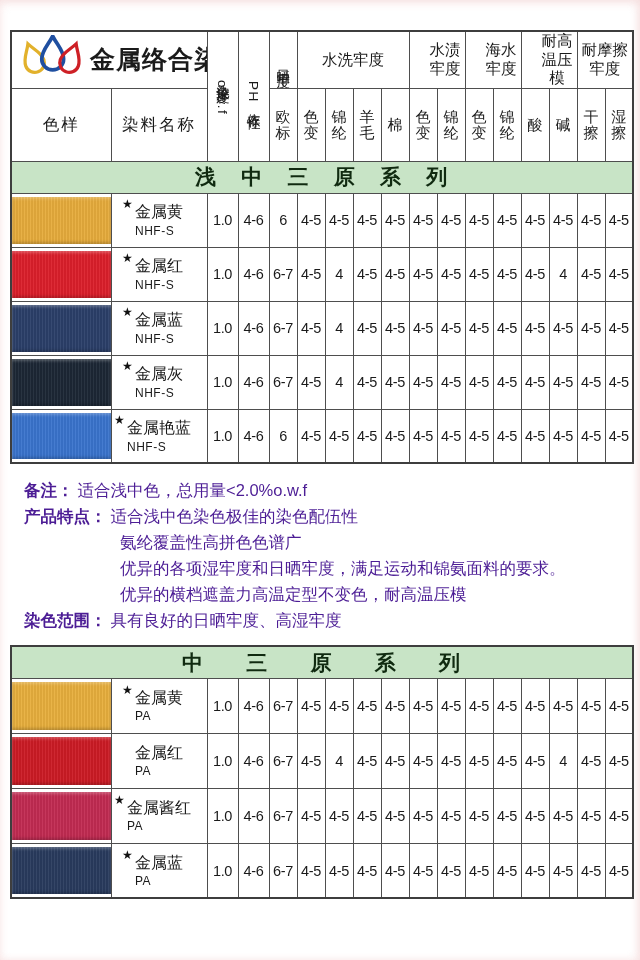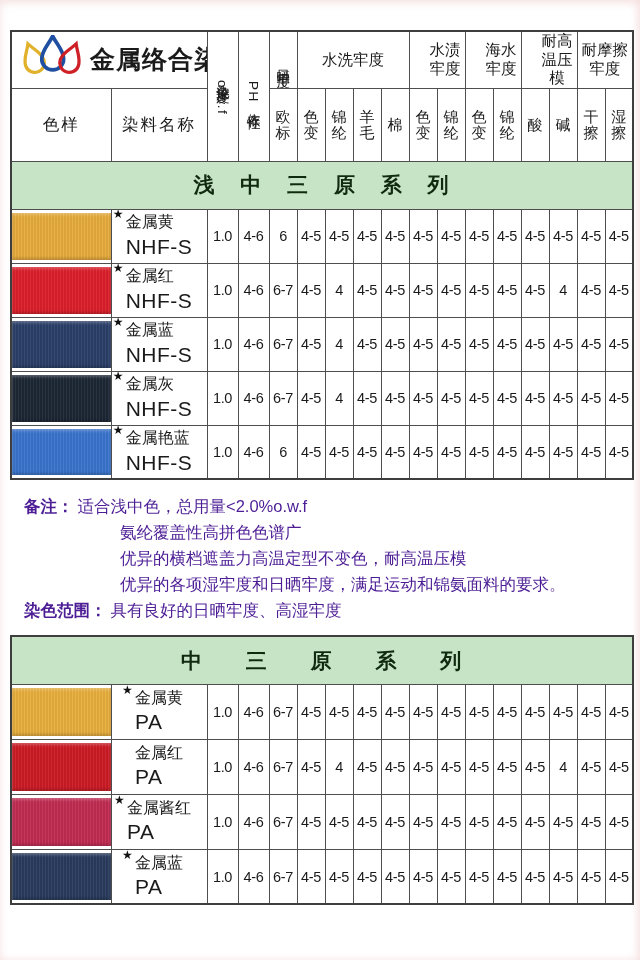--- a/index.html
+++ b/index.html
@@ -10,21 +10,21 @@
     box-shadow: inset 0 3px 10px rgba(228,160,160,.22), inset -3px 0 8px rgba(228,160,160,.18);
   }
   .inner { padding:30px 8px 0 10px; }
 
   table.dyes { border-collapse:collapse; table-layout:fixed; width:622px; }
   table.dyes td { border:1px solid #4e4e4e; text-align:center; vertical-align:middle; padding:0; overflow:hidden; }
   table.dyes { border:2px solid #3e3e3e; }
   table.t2 { margin-top:4px; }
 
   .hr1 { height:57px; } .hr2 { height:73px; }
-  .br  { height:48px; } .dr { height:54px; } .dr2 { height:55px; }
+  .br  { height:32px;font-family:Liberation Serif, serif; } .dr { height:54px; } .dr2 { height:55px; }
 
   
   .logocell { }
   .logowrap { display:flex; align-items:center; justify-content:flex-start; gap:6px; padding-left:10px; }
   .brand { font-size:25px; font-weight:bold; letter-spacing:1px; white-space:nowrap; }
   .vtext { writing-mode:vertical-rl; text-orientation:mixed; display:inline-block;
            font-size:13.5px; line-height:1; letter-spacing:1.5px; }
   .gh { font-size:15.5px; line-height:1.2; }
   .gh span { display:inline-block; word-break:break-all; }
   .gw1 span { width:4.4em; }   
@@ -37,21 +37,21 @@
   .banner { background:#C8E4C6; font-size:21px; font-weight:bold; letter-spacing:2px; color:#102a10; }
   .b1 { word-spacing:16px; } .b2 { word-spacing:34px; }
 
   
   .swcell { position:relative; }
   .swatch { position:absolute; left:0; right:0; top:3px; bottom:3px;
             background-image:repeating-linear-gradient(90deg, rgba(255,255,255,.06) 0 1px, rgba(0,0,0,.05) 1px 3px);
             box-shadow: inset 0 2px 3px rgba(255,255,255,.25), inset 0 -2px 3px rgba(0,0,0,.18); }
   .dn { position:relative; display:inline-block; text-align:left; line-height:1.35; }
   .n1 { font-size:16px; display:block; }
-  .n2 { font-size:21px; display:block; letter-spacing:.5px; }
+  .n2 { font-size:12px; display:block; letter-spacing:.5px; }
   .star { position:absolute; left:-13px; top:-5px; font-size:12px; color:#111; }
   .v { font-size:14.5px; letter-spacing:-.4px; }
 
   
   .notes { margin:13px 0 12px 14px; font-size:16.5px; line-height:26px; color:#4c1d95; }
   .nrow b { font-weight:bold; margin-right:4px; }
   .cont { padding-left:96px; }
 </style>
 </head>
 <body>
@@ -226,23 +226,24 @@
             <td class="v">4-5</td>
             <td class="v">4-5</td>
             <td class="v">4-5</td>
             <td class="v">4-5</td>
   </tr>
 </tbody>
       </table>
 
 <div class="notes">
   <div class="nrow"><b>备注：</b><span>适合浅中色，总用量&lt;2.0%o.w.f</span></div>
+  <div class="nrow"><b>产品特点：</b><span>适合浅中色染色极佳的染色配伍性</span></div>
   <div class="nrow cont">氨纶覆盖性高拼色色谱广</div>
+  <div class="nrow cont">优异的各项湿牢度和日晒牢度，满足运动和锦氨面料的要求。</div>
   <div class="nrow cont">优异的横档遮盖力高温定型不变色，耐高温压模</div>
-  <div class="nrow cont">优异的各项湿牢度和日晒牢度，满足运动和锦氨面料的要求。</div>
   <div class="nrow"><b>染色范围：</b><span>具有良好的日晒牢度、高湿牢度</span></div>
 </div>
 
 <table class="dyes t2">
   <colgroup>
     <col style="width:100px">
           <col style="width:96px">
           <col style="width:31px">
           <col style="width:31px">
     <col style="width:28px">

